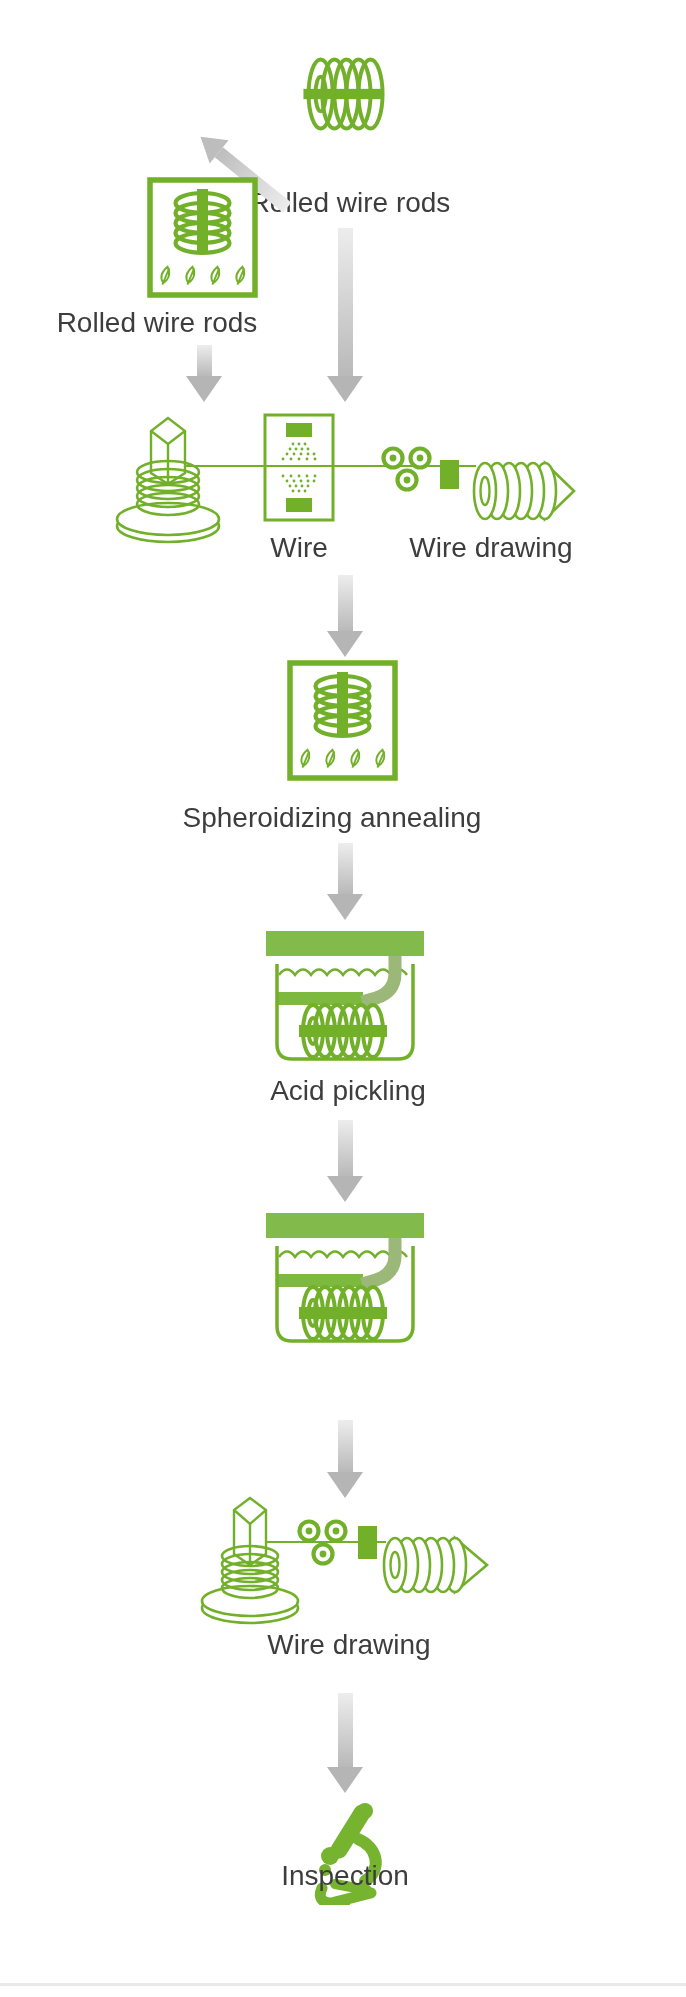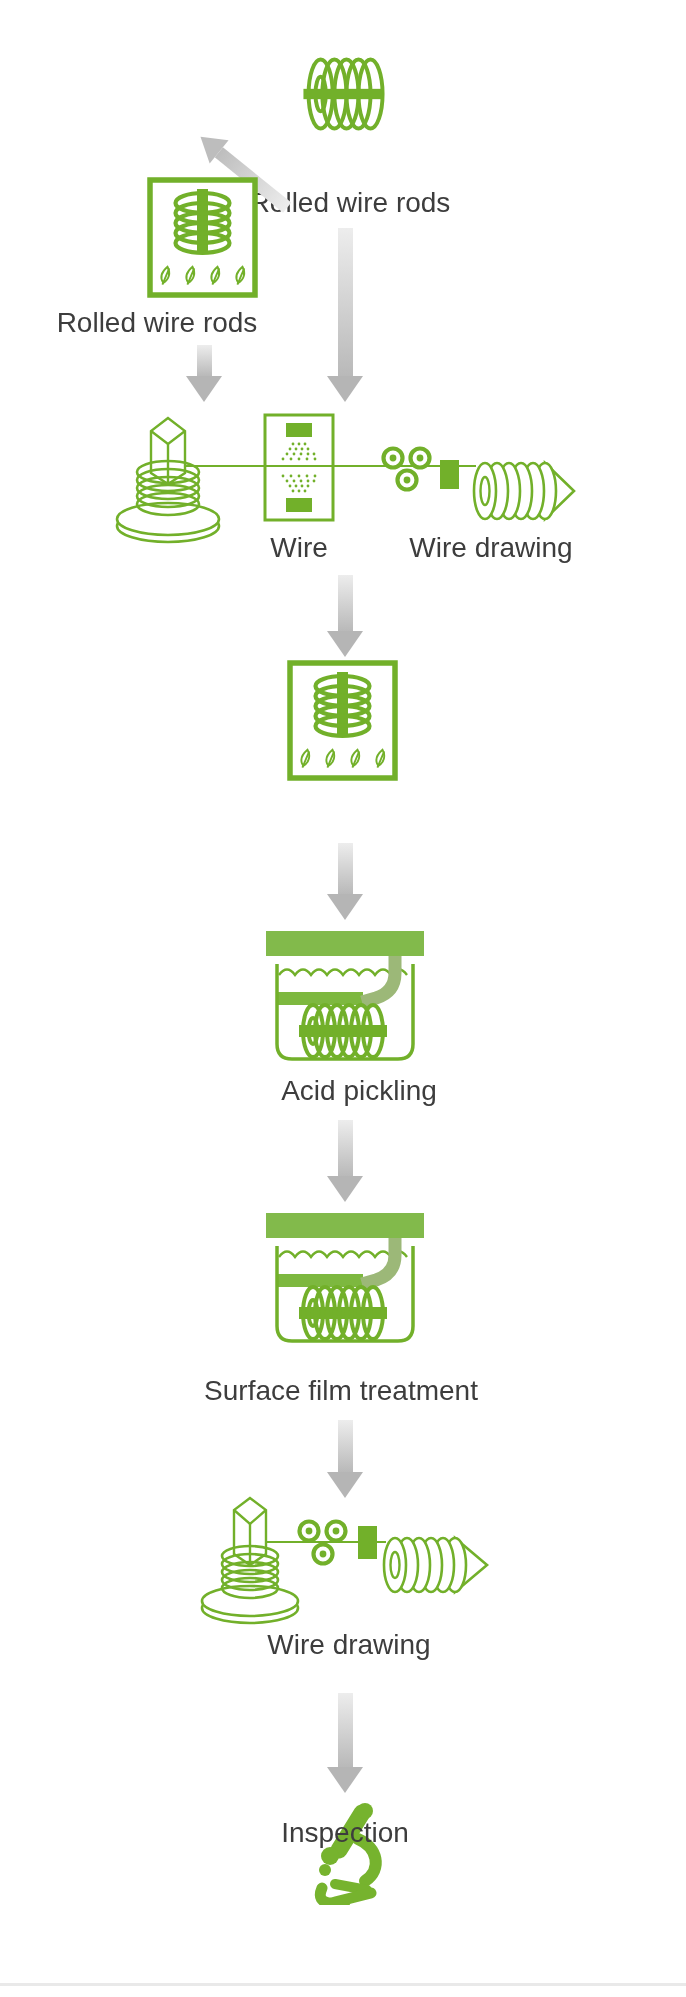--- a/index.html
+++ b/index.html
@@ -201,20 +201,21 @@
           <path d="M10,2 C3,8 1,15 5,21 C12,17 14,9 10,2 Z"></path>
           <line x1="4" y1="23" x2="12" y2="4"></line>
         </g>
       <g transform="translate(87,88) scale(0.85)">
           <path d="M10,2 C3,8 1,15 5,21 C12,17 14,9 10,2 Z"></path>
           <line x1="4" y1="23" x2="12" y2="4"></line>
         </g>
     </g>
   </svg>
 
+  <div class="lbl" style="left:332px;top:803px">Spheroidizing annealing</div>
 
   <div class="arrow-v" style="left:327px;top:843px;height:77px">
     <div class="shaft"></div>
       <div class="head"></div>
   </div>
 
   <svg class="icon" style="left:265px;top:928px" width="160" height="145" viewBox="0 0 160 145">
     <rect x="12" y="64" width="86" height="13" fill="#7db83f"></rect>
     <path d="M12,36 L12,116 Q12,131 27,131 L133,131 Q148,131 148,116 L148,36" fill="none" stroke="#72b02a" stroke-width="3.5"></path>
     <path d="M14,47 q8,-11 16,0 q8,-11 16,0 q8,-11 16,0 q8,-11 16,0 q8,-11 16,0 q8,-11 16,0 q8,-11 16,0 q8,-11 16,0" fill="none" stroke="#72b02a" stroke-width="2.4"></path>
@@ -225,21 +226,21 @@
       <ellipse cx="48" cy="103" rx="10" ry="26"></ellipse>
       <ellipse cx="48" cy="103" rx="4.5" ry="13"></ellipse>
       <ellipse cx="60" cy="103" rx="10" ry="26"></ellipse>
       <ellipse cx="72" cy="103" rx="10" ry="26"></ellipse>
       <ellipse cx="84" cy="103" rx="10" ry="26"></ellipse>
       <ellipse cx="96" cy="103" rx="10" ry="26"></ellipse>
       <ellipse cx="108" cy="103" rx="10" ry="26"></ellipse>
     </g>
   </svg>
 
-  <div class="lbl" style="left:359px;top:1076px">Acid pickling</div>
+  <div class="lbl" style="left:348px;top:1076px">Acid pickling</div>
 
   <div class="arrow-v" style="left:327px;top:1120px;height:82px">
     <div class="shaft"></div>
       <div class="head"></div>
   </div>
 
   <svg class="icon" style="left:265px;top:1210px" width="160" height="145" viewBox="0 0 160 145">
     <rect x="12" y="64" width="86" height="13" fill="#7db83f"></rect>
     <path d="M12,36 L12,116 Q12,131 27,131 L133,131 Q148,131 148,116 L148,36" fill="none" stroke="#72b02a" stroke-width="3.5"></path>
     <path d="M14,47 q8,-11 16,0 q8,-11 16,0 q8,-11 16,0 q8,-11 16,0 q8,-11 16,0 q8,-11 16,0 q8,-11 16,0 q8,-11 16,0" fill="none" stroke="#72b02a" stroke-width="2.4"></path>
@@ -250,21 +251,20 @@
       <ellipse cx="48" cy="103" rx="10" ry="26"></ellipse>
       <ellipse cx="48" cy="103" rx="4.5" ry="13"></ellipse>
       <ellipse cx="60" cy="103" rx="10" ry="26"></ellipse>
       <ellipse cx="72" cy="103" rx="10" ry="26"></ellipse>
       <ellipse cx="84" cy="103" rx="10" ry="26"></ellipse>
       <ellipse cx="96" cy="103" rx="10" ry="26"></ellipse>
       <ellipse cx="108" cy="103" rx="10" ry="26"></ellipse>
     </g>
   </svg>
 
-  <div class="lbl" style="left:341px;top:1376px">Surface film treatment</div>
 
   <div class="arrow-v" style="left:327px;top:1420px;height:78px">
     <div class="shaft"></div>
       <div class="head"></div>
   </div>
 
   <svg class="icon" style="left:190px;top:1496px" width="310" height="130" viewBox="0 0 310 130">
     <ellipse cx="60" cy="112" rx="48" ry="15" fill="#ffffff" stroke="#72b02a" stroke-width="2.6"></ellipse>
     <ellipse cx="60" cy="105" rx="48" ry="15" fill="#ffffff" stroke="#72b02a" stroke-width="2.6"></ellipse>
     <g fill="#ffffff" stroke="#72b02a" stroke-width="2.4">
@@ -316,16 +316,16 @@
       <path d="M17,85 Q11,99 26,100 L40,99" stroke-width="11"></path>
       <line x1="30" y1="99" x2="66" y2="90" stroke-width="11"></line>
     </g>
     <g fill="#76b32e">
       <circle cx="60" cy="8" r="8"></circle>
       <circle cx="25" cy="53" r="9"></circle>
       <circle cx="20" cy="67" r="6"></circle>
     </g>
   </svg>
 
-  <div class="lbl" style="left:345px;top:1818px">Inspection</div>
+  <div class="lbl" style="left:345px;top:1861px">Inspection</div>
 
   <div class="bottom-rule"></div>
 </div>
 
 </body></html>

